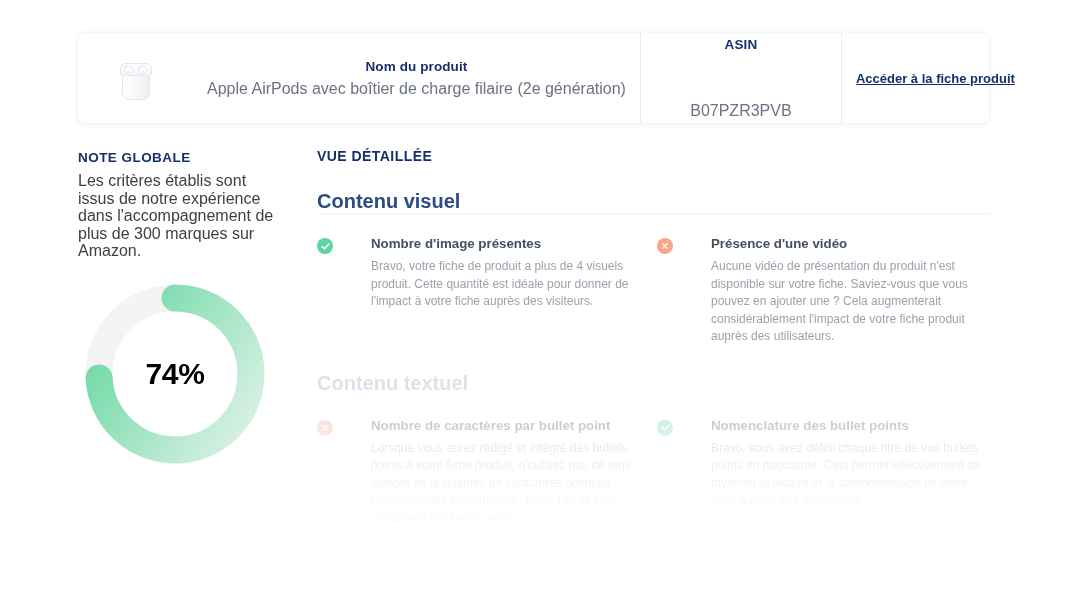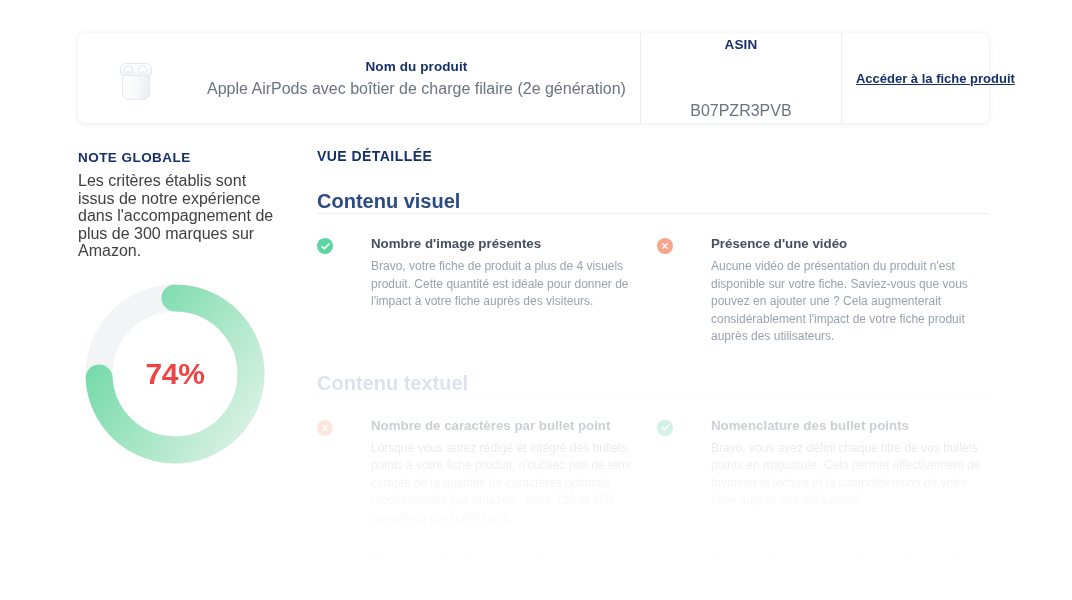--- a/index.html
+++ b/index.html
@@ -151,21 +151,21 @@
   }
   .donut-wrap svg { display: block; }
   .donut-value {
     position: absolute;
     left: 0; right: 0; top: 0; bottom: 0;
     display: flex;
     align-items: center;
     justify-content: center;
     font-size: 30px;
     font-weight: bold;
-    color: #ef4444;
+    color: #000000;
     letter-spacing: -0.4px;
   }
 
   
   .content {
     position: absolute;
     left: 317px;
     top: 148px;
     width: 672px;
   }

